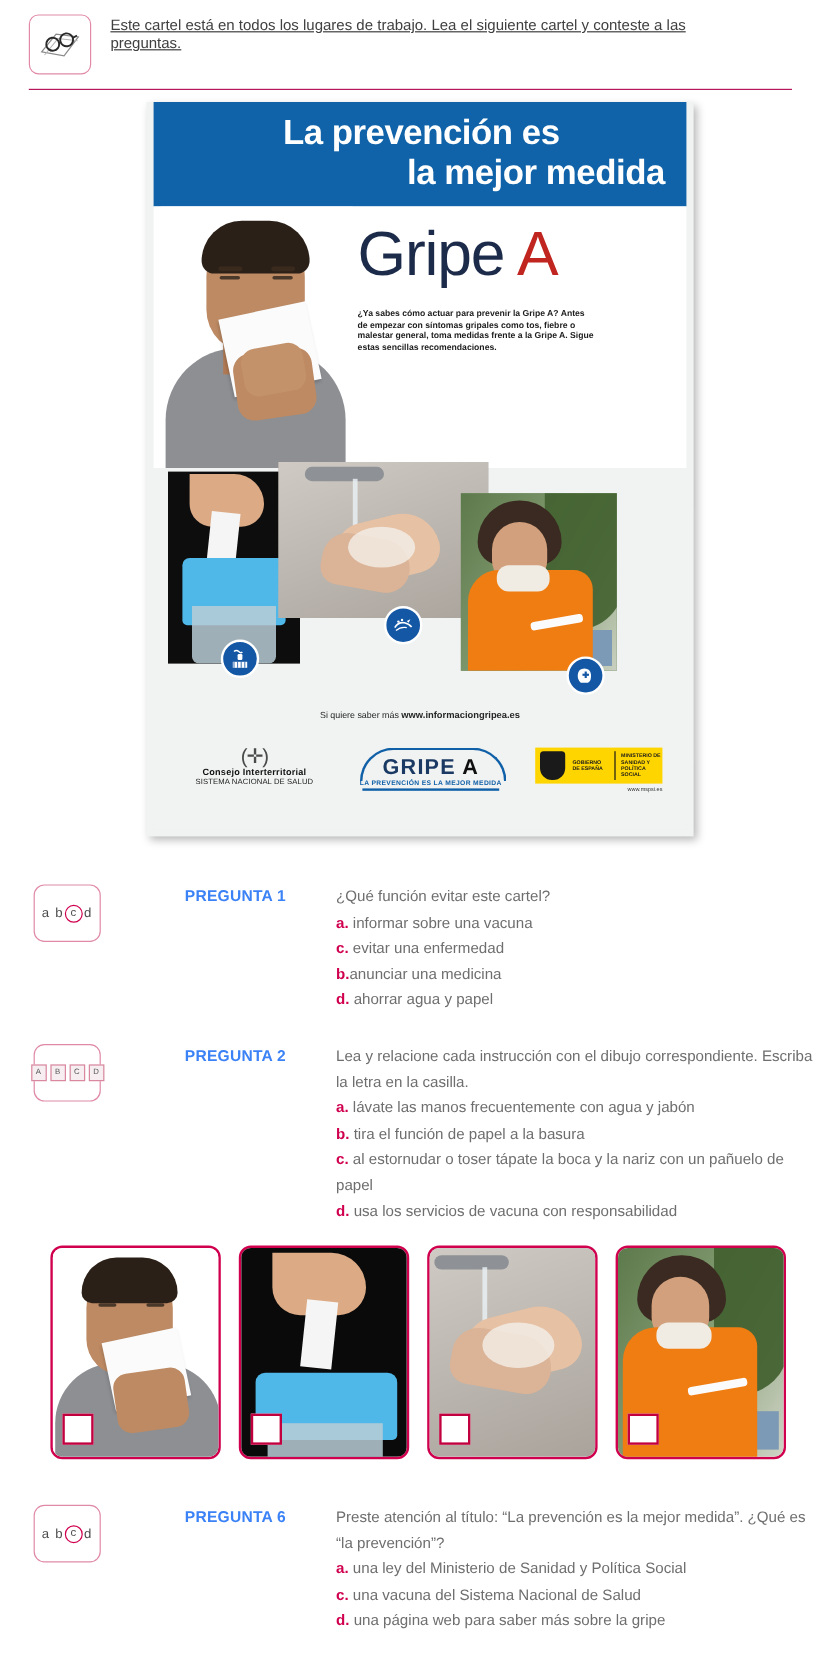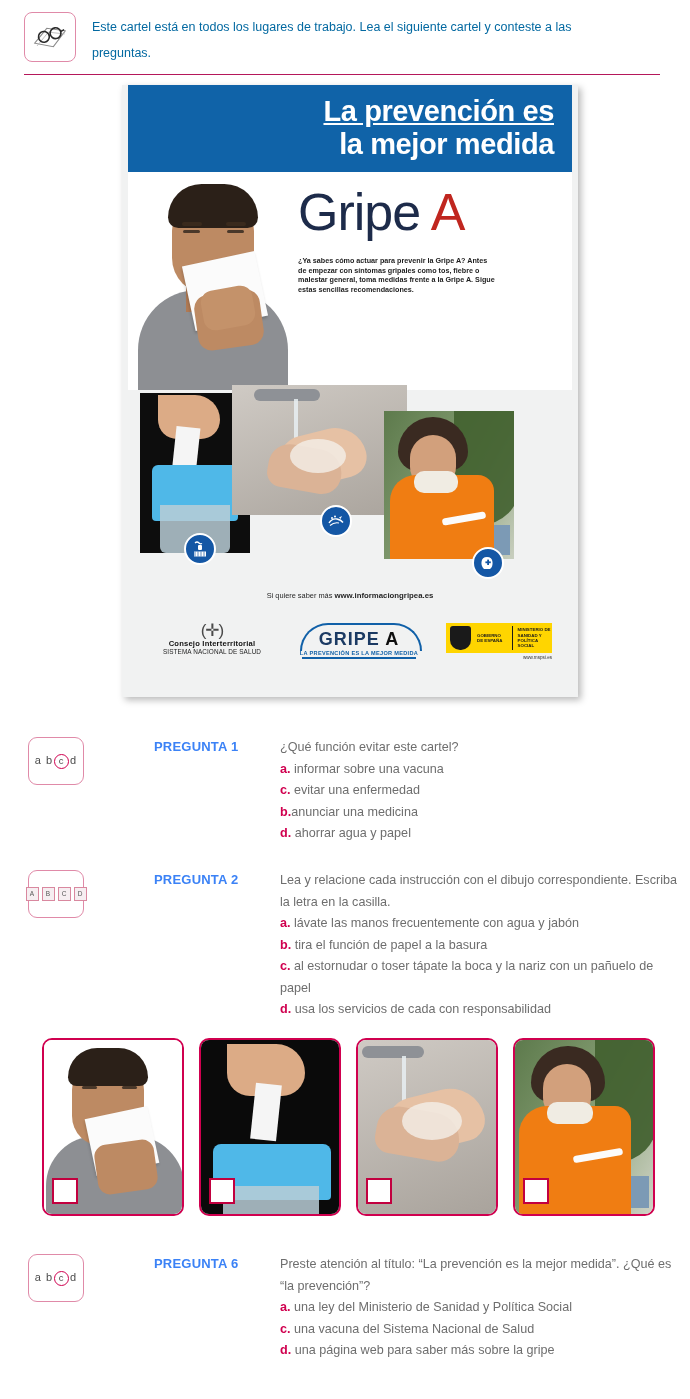--- a/index.html
+++ b/index.html
@@ -30,22 +30,23 @@
     border-radius: 8px;
     background: #ffffff;
     box-sizing: border-box;
   }
   #reading-icon svg { position: absolute; left: 6px; top: 6px; }
   #instruction-text {
     position: absolute;
     left: 68px; top: 2px;
     width: 480px;
     font-size: 12.5px;
-    line-height: 26px;
-    color: #0369a1;
+    line-height: 15px;
+    color: #404040;
+    text-decoration: underline;
   }
   #top-divider {
     position: absolute;
     left: 24px; top: 74px;
     width: 636px; height: 0;
     border-top: 1.5px solid #b5175a;
   }
 
   
   #poster {
@@ -64,21 +65,21 @@
   #poster-title {
     position: absolute;
     left: 20px; top: 10px;
     width: 406px;
     color: #ffffff;
     font-size: 29px;
     line-height: 33px;
     font-weight: bold;
     letter-spacing: -0.4px;
   }
-  #poster-title .line1 { display: block; text-align: right; text-decoration: underline; }
+  #poster-title .line1 { display: block; text-align: center; }
   #poster-title .line2 { display: block; text-align: right; }
 
   #poster-main {
     position: absolute;
     left: 6px; top: 87px;
     width: 444px; height: 218px;
     background: #ffffff;
     overflow: hidden;
   }
   
@@ -585,21 +586,21 @@
       <span class="tile">C</span>
       <span class="tile">D</span>
     </span>
   </div>
   <div class="q-label">PREGUNTA 2</div>
   <div class="q-body">
     <p>Lea y relacione cada instrucción con el dibujo correspondiente. Escriba la letra en la casilla.</p>
     <p class="opt"><b>a.</b><span> lávate las manos frecuentemente con agua y jabón</span></p>
     <p class="opt"><b>b.</b><span> tira el función de papel a la basura</span></p>
     <p class="opt"><b>c.</b><span> al estornudar o toser tápate la boca y la nariz con un pañuelo de papel</span></p>
-    <p class="opt"><b>d.</b><span> usa los servicios de cada con responsabilidad</span></p>
+    <p class="opt"><b>d.</b><span> usa los servicios de vacuna con responsabilidad</span></p>
   </div>
 </div>
 
 <div id="thumb-row">
   <div class="thumb" id="thumb-1">
     <div class="thumb-inner">
       <div class="t1-bg"></div>
         <div class="t1-sweater"></div>
         <div class="t1-head"></div>
       <div class="t1-hair"></div>

